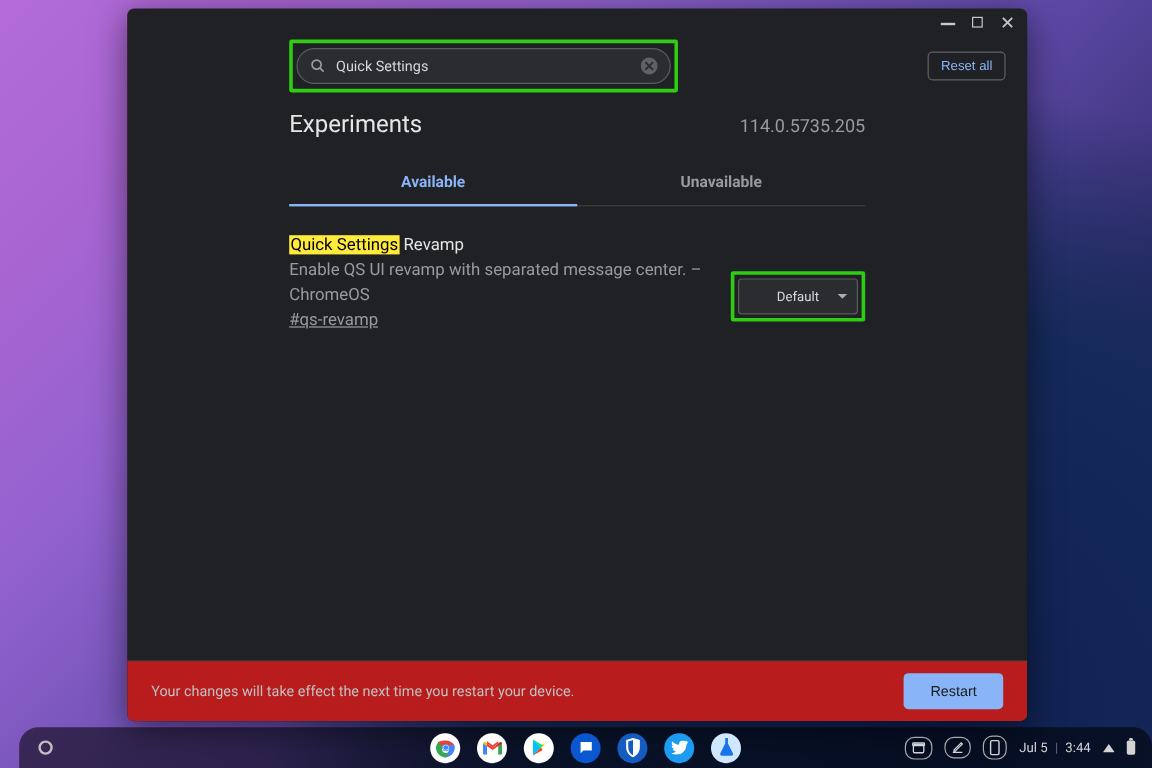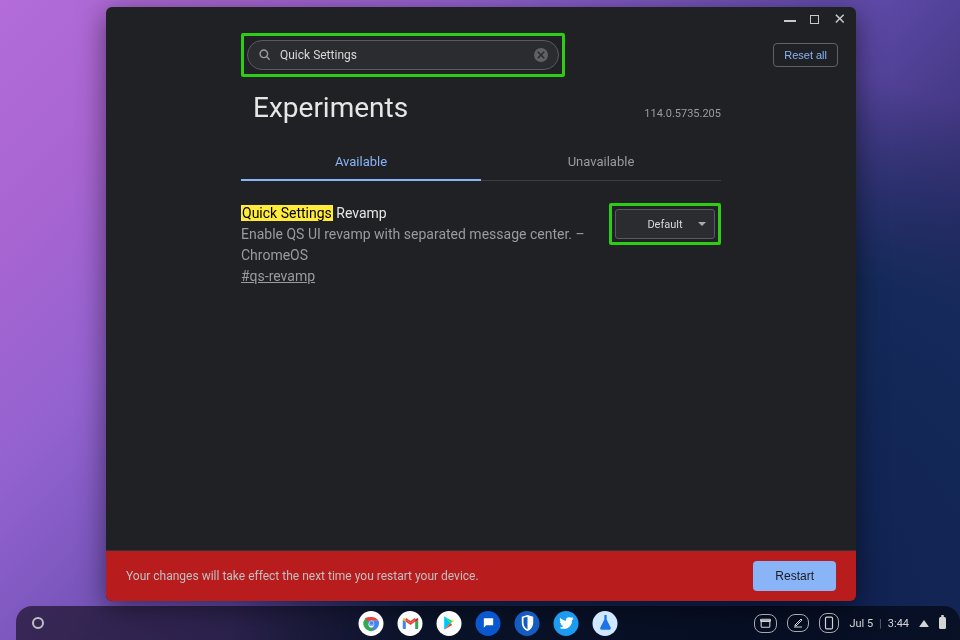--- a/index.html
+++ b/index.html
@@ -22,34 +22,34 @@
   .search-wrap{position:relative;border:3px solid #2ecc12;padding:4px 3px;border-radius:2px;}
   .search-box{width:290px;height:28px;background:#2b2c2f;border:1px solid #5a5b5e;border-radius:16px;display:flex;align-items:center;padding:0 10px;color:#d8d8d8;font-size:12px;}
   .search-box svg{flex:0 0 auto;}
   .search-text{margin-left:8px;flex:1;}
   .clear-btn{width:14px;height:14px;border-radius:50%;background:#5f6164;display:flex;align-items:center;justify-content:center;color:#2b2c2f;font-size:10px;cursor:pointer;}
   .reset-btn{margin-left:auto;border:1px solid #5f6164;color:#8ab4f8;background:transparent;border-radius:4px;font-size:11px;padding:5px 10px;cursor:pointer;text-align:right;}
   
   .content{padding:0 40px 0 40px;flex:1;overflow:hidden;position:relative;}
   .inner{max-width:480px;margin:0 auto;}
   .heading-row{display:flex;align-items:baseline;justify-content:space-between;margin-top:14px;}
-  .page-title{color:#e6e6e6;font-size:28px;font-weight:400;margin-left:12px;}
-  .version{color:#9a9b9d;font-size:11px;}
+  .page-title{color:#e6e6e6;font-size:20px;font-weight:400;}
+  .version{color:#9a9b9d;font-size:15px;}
   
   .tabs{display:flex;margin-top:22px;border-bottom:1px solid #3c3d40;}
-  .tab{flex:1;text-align:center;font-size:13px;padding:8px 0 10px;color:#9a9b9d;cursor:pointer;}
+  .tab{flex:1;text-align:center;font-size:13px;padding:8px 0 10px;color:#9a9b9d;cursor:pointer;font-weight:bold;}
   .tab.active{color:#8ab4f8;border-bottom:2px solid #8ab4f8;margin-bottom:-1px;}
   
   .flag{display:flex;margin-top:22px;}
   .flag-text{flex:1;font-size:14px;line-height:1.5;}
   .flag-title{color:#e6e6e6;}
   .hl{background:#ffeb3b;color:#000;padding:0 1px;}
   .flag-desc{color:#9a9b9d;}
   .flag-link{color:#9a9b9d;text-decoration:underline;cursor:pointer;}
-  .select-wrap{border:3px solid #2ecc12;border-radius:2px;padding:3px;margin-left:20px;align-self:flex-start;}
+  .select-wrap{border:3px solid #2ecc12;border-radius:2px;padding:3px;margin-left:20px;align-self:flex-start;margin-top:32px;}
   .select-box{width:98px;height:28px;background:#2b2c2f;border:1px solid #5a5b5e;border-radius:3px;display:flex;align-items:center;justify-content:center;color:#d8d8d8;font-size:11px;position:relative;cursor:pointer;}
   .select-caret{position:absolute;right:8px;border-left:4px solid transparent;border-right:4px solid transparent;border-top:4px solid #a9abad;}
   
   .footer{height:50px;background:#b91c1c;display:flex;align-items:center;padding:0 20px;border-top:1px solid #343538;}
   .footer-msg{color:#bfc0c2;font-size:12px;}
   .restart-btn{margin-left:auto;background:#8ab4f8;color:#1a1b1d;border:none;border-radius:4px;font-size:12px;padding:8px 22px;cursor:pointer;}
   
   .shelf{position:absolute;left:16px;right:0;bottom:0;height:34px;background:rgba(0,0,0,.55);display:flex;align-items:center;border-top-left-radius:16px;border-top-right-radius:16px;}
   .launcher-dot{width:8px;height:8px;border-radius:50%;border:2px solid #c0c0c0;margin-left:16px;cursor:pointer;}
   .center-apps{position:absolute;left:50%;transform:translateX(-50%);display:flex;gap:14px;align-items:center;}

